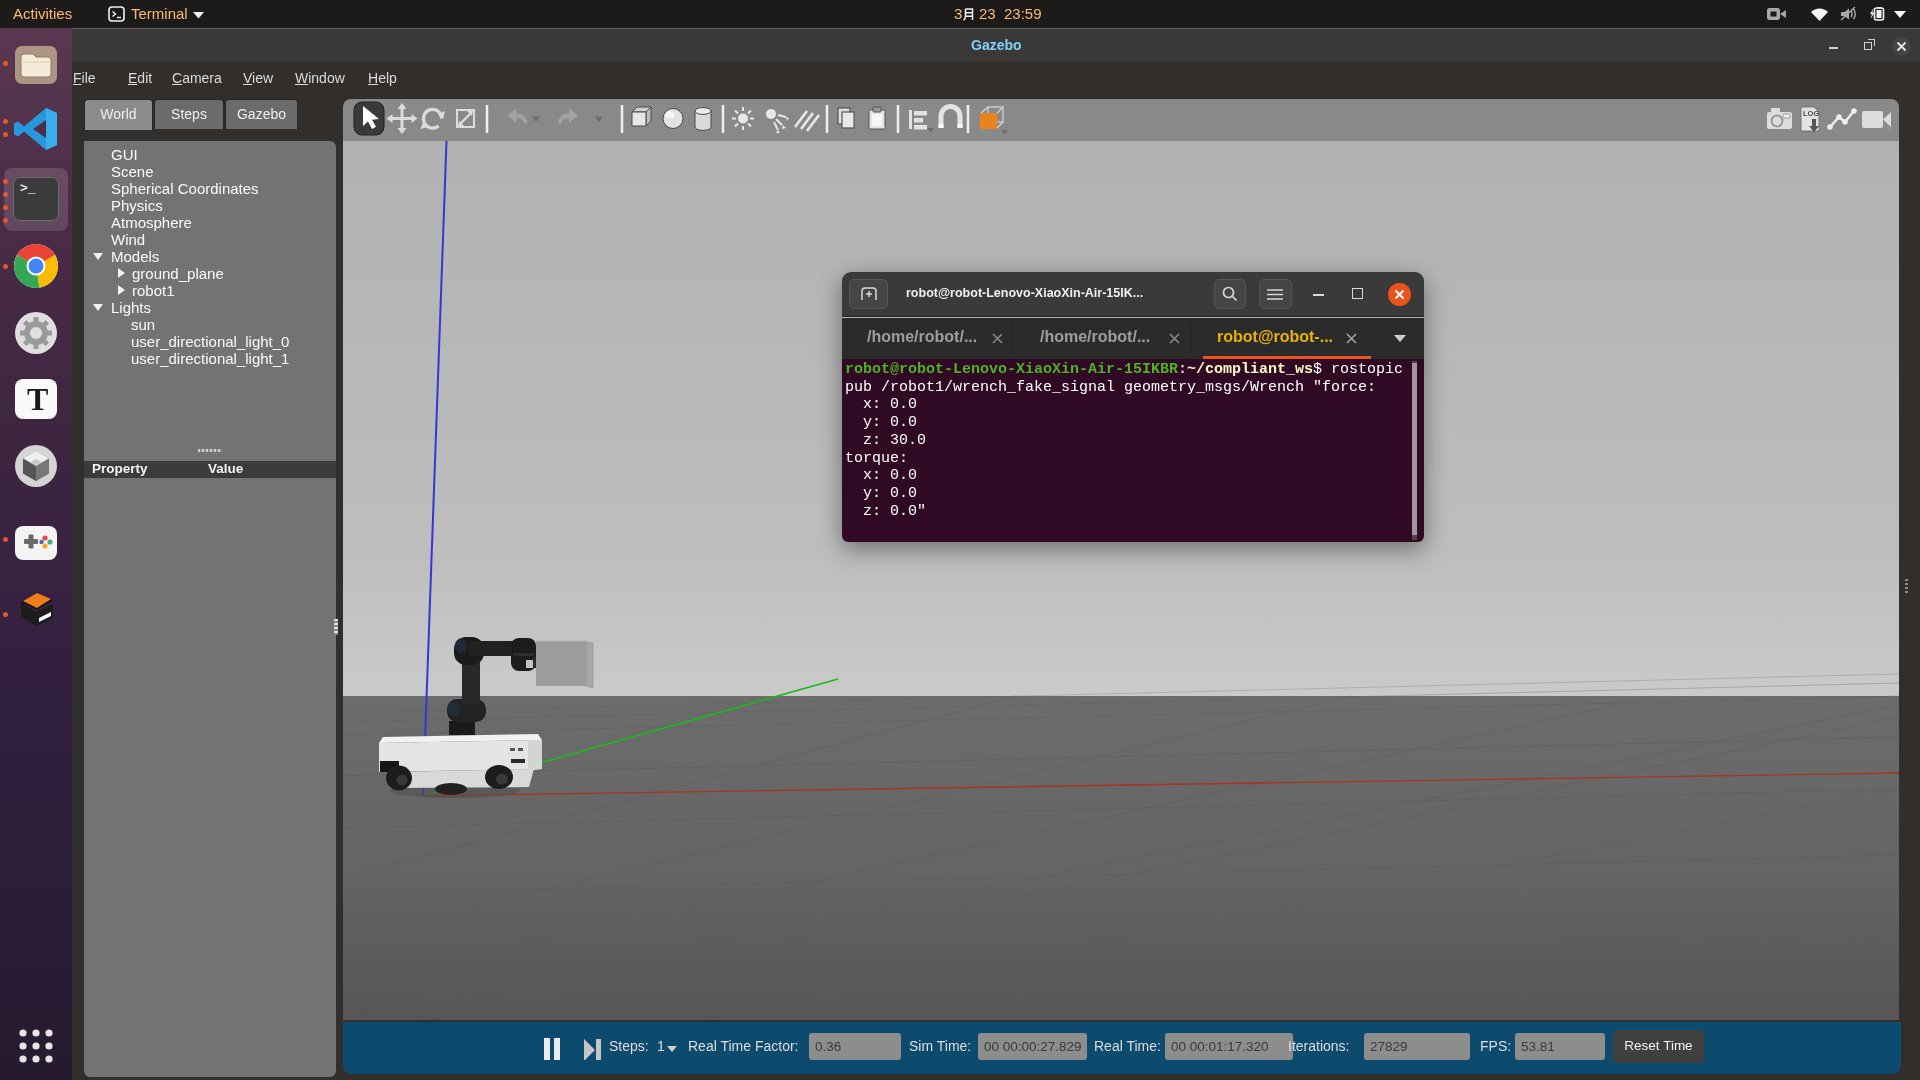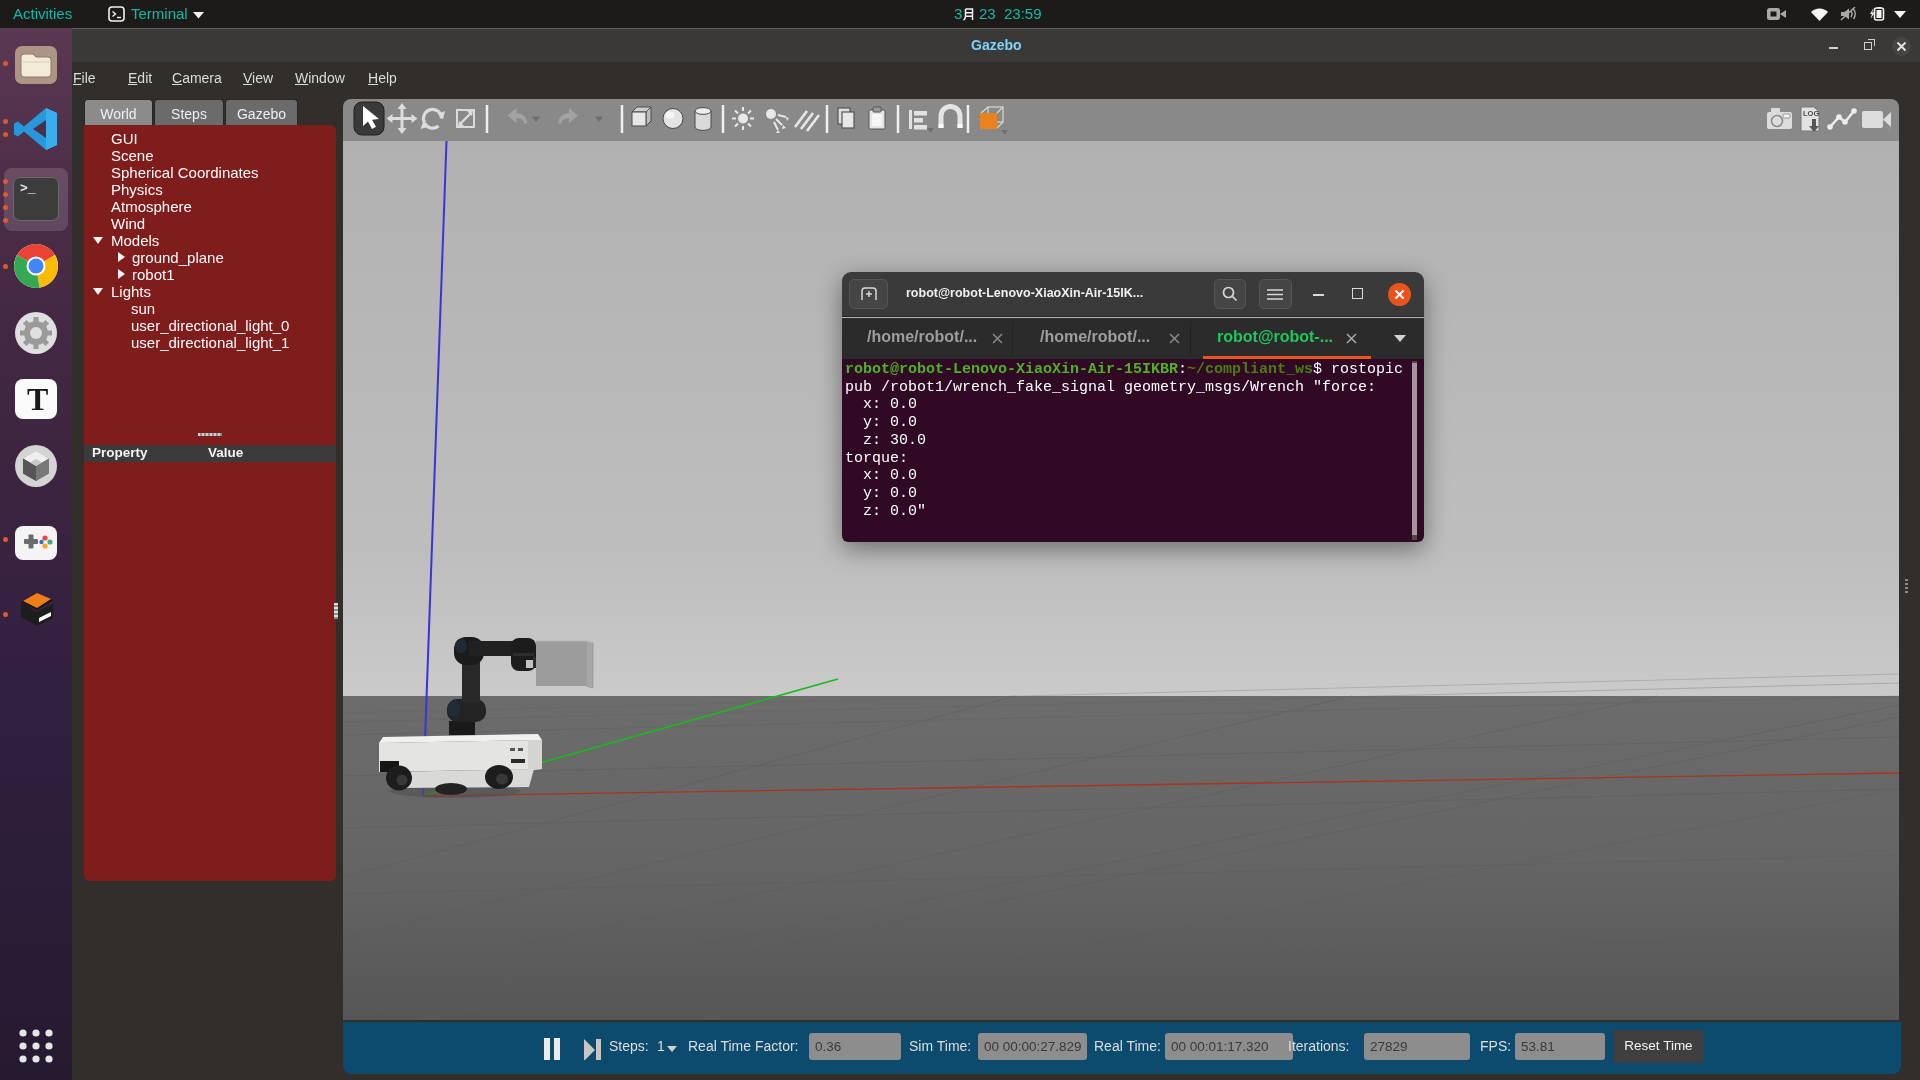--- a/index.html
+++ b/index.html
@@ -1,32 +1,32 @@
 <!DOCTYPE html>
 <html><head>
 <meta charset="utf-8">
 <style>
 *{margin:0;padding:0;box-sizing:border-box}
 html,body{width:1920px;height:1080px;overflow:hidden;background:#2f2d2b;font-family:"Liberation Sans",sans-serif}
 .ab{position:absolute}
 #screen{position:absolute;left:0;top:0;width:1920px;height:1080px}
 
-#topbar{left:0;top:0;width:1920px;height:28px;background:#1c1b1a;color:#14b8a6;font-size:15px;z-index:30}
+#topbar{left:0;top:0;width:1920px;height:28px;background:#1c1b1a;color:#fdba74;font-size:15px;z-index:30}
 #topbar .it{position:absolute;top:0;height:28px;line-height:27px}
 
 #dock{left:0;top:28px;width:72px;height:1052px;z-index:20;background:linear-gradient(180deg,#5b3852 0%,#4a2c46 18%,#3d2540 40%,#332040 60%,#2c1d38 80%,#261a30 100%)}
 .dot{position:absolute;left:3px;width:5px;height:5px;border-radius:50%;background:#e4572a}
 
 #gz{left:72px;top:28px;width:1848px;height:1052px;background:#312e2c;border-top:1px solid #5b5b5b;z-index:1}
 #gztitle{left:0;top:0;width:1848px;height:33px;background:#3b3937;color:#7dd3fc;font-weight:bold;font-size:14px}
 #gzmenu{left:0;top:33px;width:1848px;height:35px;color:#dcdcdc;font-size:14px}
 #gzmenu span.m{position:absolute;top:8px}
 #gzmenu u{text-decoration:underline}
 .tab{position:absolute;top:70px;height:30px;font-size:14px;color:#eceff4;text-align:center;line-height:29px;border:1px solid #262626;border-bottom:none;border-radius:4px 4px 0 0;background:#6b6b6b}
-#panel{left:12px;top:96px;width:252px;height:756px;background:#7f1d1d;border-radius:0 6px 6px 6px}
+#panel{left:12px;top:112px;width:252px;height:936px;background:#737373;border-radius:0 6px 6px 6px}
 .tr{position:absolute;left:0;width:100%;height:17px;color:#fafafa;font-size:15px;line-height:17px;white-space:nowrap}
 #prophdr{left:0px;top:320px;width:252px;height:17px;background:#3b3b3b;color:#f4f4f4;font-weight:bold;font-size:13.5px}
 
 #toolbar{left:271px;top:70px;width:1556px;height:42px;background:#898989;border-radius:8px 8px 0 0}
 #vp{left:271px;top:112px;width:1556px;height:879px;background:linear-gradient(180deg,#b2b2b2 0%,#bdbdbd 45%,#c9c9c9 63%,#cdcdcd 63.1%);overflow:hidden}
 #statusbar{left:271px;top:993px;width:1558px;height:52px;background:#0c4a6e;border-radius:0 0 8px 8px;color:#dedede;font-size:13.5px}
 #statusbar .lb{position:absolute;top:16px;font-size:14px}
 .fld{position:absolute;top:11px;height:27px;background:#8d8d8d;border-radius:3px;color:#3a3a3a;font-size:13.5px;line-height:27px;padding-left:6px}
 
 #term{left:842px;top:272px;width:582px;height:270px;border-radius:9px 9px 6px 6px;box-shadow:0 7px 24px rgba(0,0,0,.42);z-index:40}
@@ -455,30 +455,30 @@
     <span class="ab" style="left:25px;top:10px;color:#9e9e9e;font-weight:bold;font-size:16px">/home/robot/...</span>
     <svg class="ab" style="left:150px;top:15px" width="11" height="11">
           <path d="M1 1 L10 10 M10 1 L1 10" stroke="#8a8a8a" stroke-width="1.5"></path>
         </svg>
     <span class="ab" style="left:170px;top:4px;width:1px;height:33px;background:#222"></span>
     <span class="ab" style="left:198px;top:10px;color:#9e9e9e;font-weight:bold;font-size:16px">/home/robot/...</span>
     <svg class="ab" style="left:327px;top:15px" width="11" height="11">
           <path d="M1 1 L10 10 M10 1 L1 10" stroke="#8a8a8a" stroke-width="1.5"></path>
         </svg>
     <span class="ab" style="left:348px;top:4px;width:1px;height:33px;background:#222"></span>
-    <span class="ab" style="left:375px;top:10px;color:#22c55e;font-weight:bold;font-size:16px">robot@robot-...</span>
+    <span class="ab" style="left:375px;top:10px;color:#eab308;font-weight:bold;font-size:16px">robot@robot-...</span>
     <svg class="ab" style="left:504px;top:15px" width="11" height="11">
           <path d="M1 1 L10 10 M10 1 L1 10" stroke="#a8a8a8" stroke-width="1.5"></path>
         </svg>
     <span class="ab" style="left:361px;top:37.5px;width:168px;height:3.5px;background:#e95420"></span>
     <svg class="ab" style="left:552px;top:17px" width="12" height="8">
           <path d="M0 0 h12 l-6 7 Z" fill="#d0d0d0"></path>
         </svg>
   </div>
-  <div id="termbody" class="ab"><div style="padding:2px 0 0 3px"><span style="color:#4db323;font-weight:bold">robot@robot-Lenovo-XiaoXin-Air-15IKBR</span>:<span style="color:#4d7c0f;font-weight:bold">~/compliant_ws</span>$ rostopic
+  <div id="termbody" class="ab"><div style="padding:2px 0 0 3px"><span style="color:#4db323;font-weight:bold">robot@robot-Lenovo-XiaoXin-Air-15IKBR</span>:<span style="color:#fef9c3;font-weight:bold">~/compliant_ws</span>$ rostopic
 pub /robot1/wrench_fake_signal geometry_msgs/Wrench "force:
   x: 0.0
   y: 0.0
   z: 30.0
 torque:
   x: 0.0
   y: 0.0
   z: 0.0"</div>
     <span class="ab" style="left:570px;top:2px;width:5px;height:179px;background:#56414f"></span>
     <span class="ab" style="left:570px;top:4px;width:5px;height:172px;background:#a394a0"></span>

